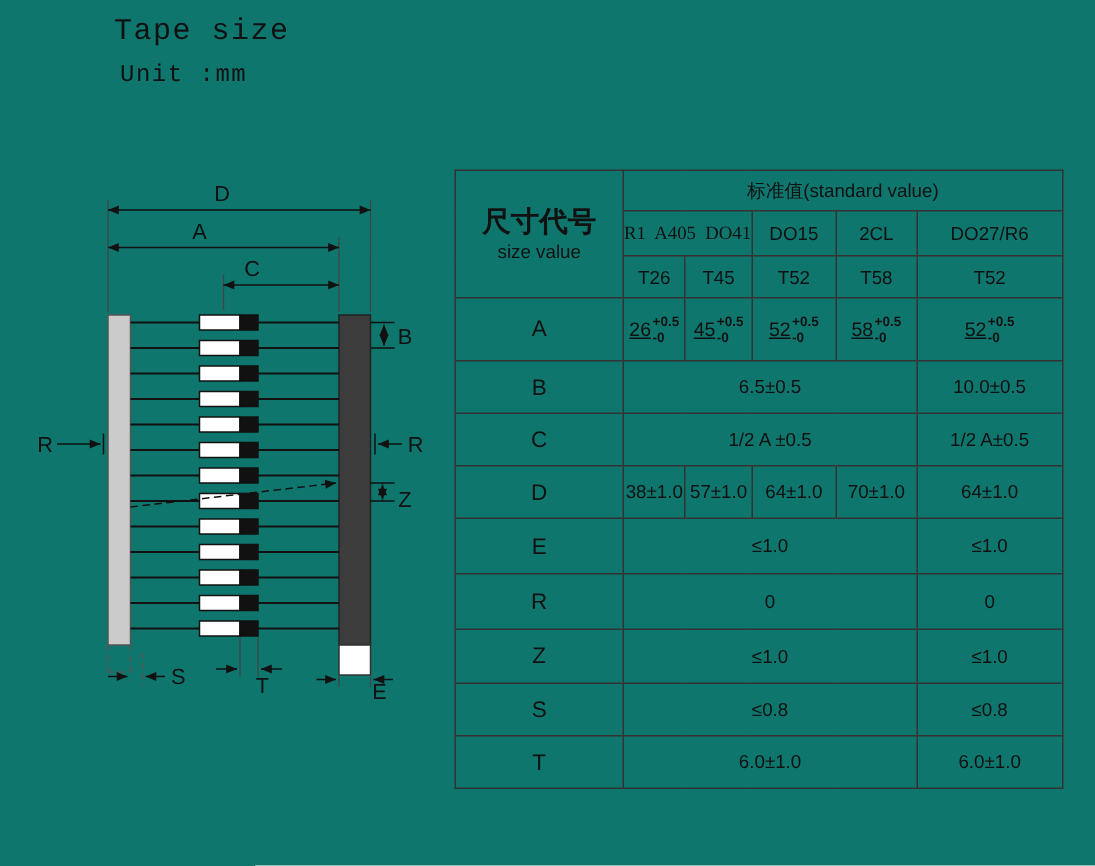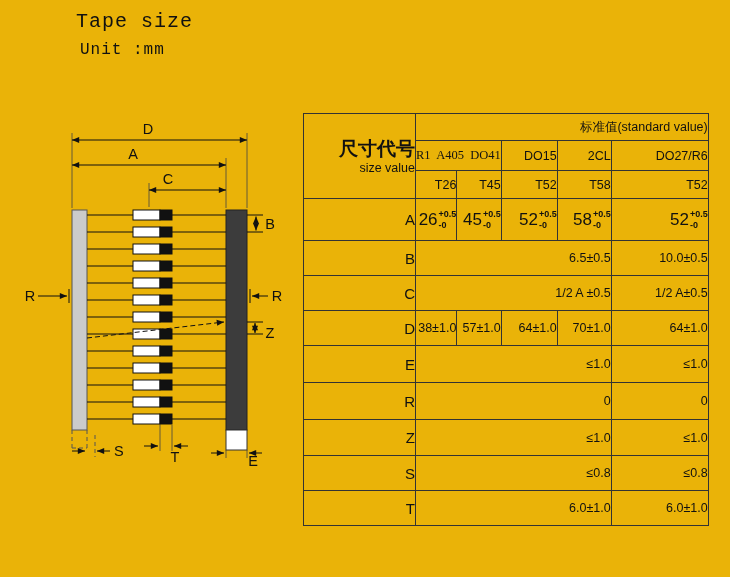--- a/index.html
+++ b/index.html
@@ -1,16 +1,16 @@
 <!DOCTYPE html>
 <html><head>
 <meta charset="utf-8">
 <style>
   html,body{margin:0;padding:0;background:#fff;}
-  .page{position:relative;width:730px;height:577px;background:#eab308;overflow:hidden;
+  .page{position:relative;width:730px;height:577px;background:#0f766e;overflow:hidden;
         font-family:"Liberation Sans","DejaVu Sans",sans-serif;color:#111;}
   .title{position:absolute;left:76px;top:10px;font-family:"Liberation Mono","DejaVu Sans Mono",monospace;
          font-size:20px;letter-spacing:1px;color:#111;}
   .unit{position:absolute;left:80px;top:41px;font-family:"Liberation Mono","DejaVu Sans Mono",monospace;
         font-size:16px;letter-spacing:1px;color:#111;}
 
   
   #diagram{position:absolute;left:0px;top:95px;}
   #tape-svg text{font-family:"Liberation Sans","DejaVu Sans",sans-serif;font-size:14.5px;fill:#111;}
   #tape-svg .dim{stroke:#111;stroke-width:1;}
@@ -21,30 +21,30 @@
   .strip-light{fill:#cbcbcb;stroke:#555;stroke-width:1;}
   .strip-dark{fill:#3c3c3c;stroke:#222;stroke-width:1;}
   .outline-rect{fill:#fff;stroke:#333;stroke-width:1;}
   .lead{stroke:#111;stroke-width:1.2;}
   .comp-body{fill:#fff;stroke:#111;stroke-width:1;}
   .comp-band{fill:#111;stroke:#111;}
   #ah path{fill:#111;}
 
   
   #spec-table{position:absolute;left:303px;top:113px;border-collapse:collapse;table-layout:fixed;}
-  #spec-table td{border:1px solid #333;text-align:right;vertical-align:middle;padding:0;
+  #spec-table td{border:1px solid #333;text-align:center;vertical-align:middle;padding:0;
                  font-size:12.5px;white-space:nowrap;color:#111;}
   #spec-table td.sym{font-size:15px;}
   .symhdr .cn{font-weight:bold;font-size:19px;line-height:1.35;}
   .symhdr .en{font-size:12.5px;line-height:1.2;}
   .stdval{font-size:13px;}
   .typ{font-size:12.5px;}
   .pre{white-space:pre !important;font-family:Liberation Serif, serif;}
   .tolwrap{display:inline-flex;align-items:center;justify-content:center;white-space:nowrap;}
-  .tolwrap .base{font-size:17px;}
+  .tolwrap .base{font-size:13px;text-decoration:underline;}
   .tolstack{display:inline-flex;flex-direction:column;align-items:flex-start;
             font-size:9px;line-height:1.15;margin-left:1px;font-weight:bold;}
 </style>
 </head>
 <body>
 
 <div class="page">
 
   <div class="title">Tape size</div>
   <div class="unit">Unit :mm</div>

